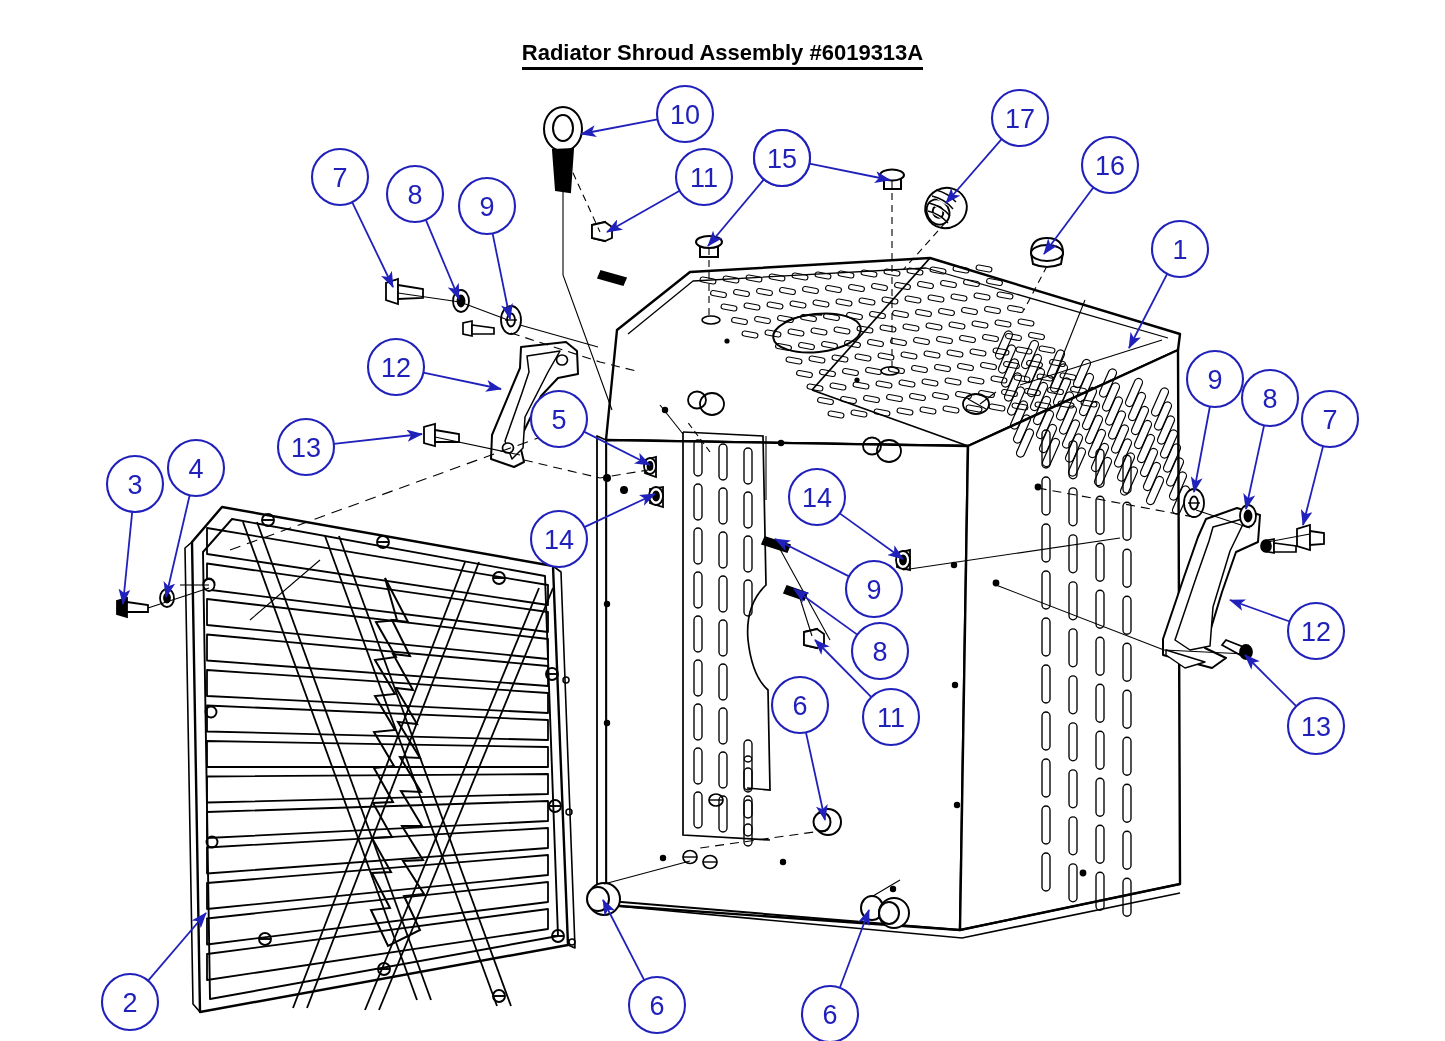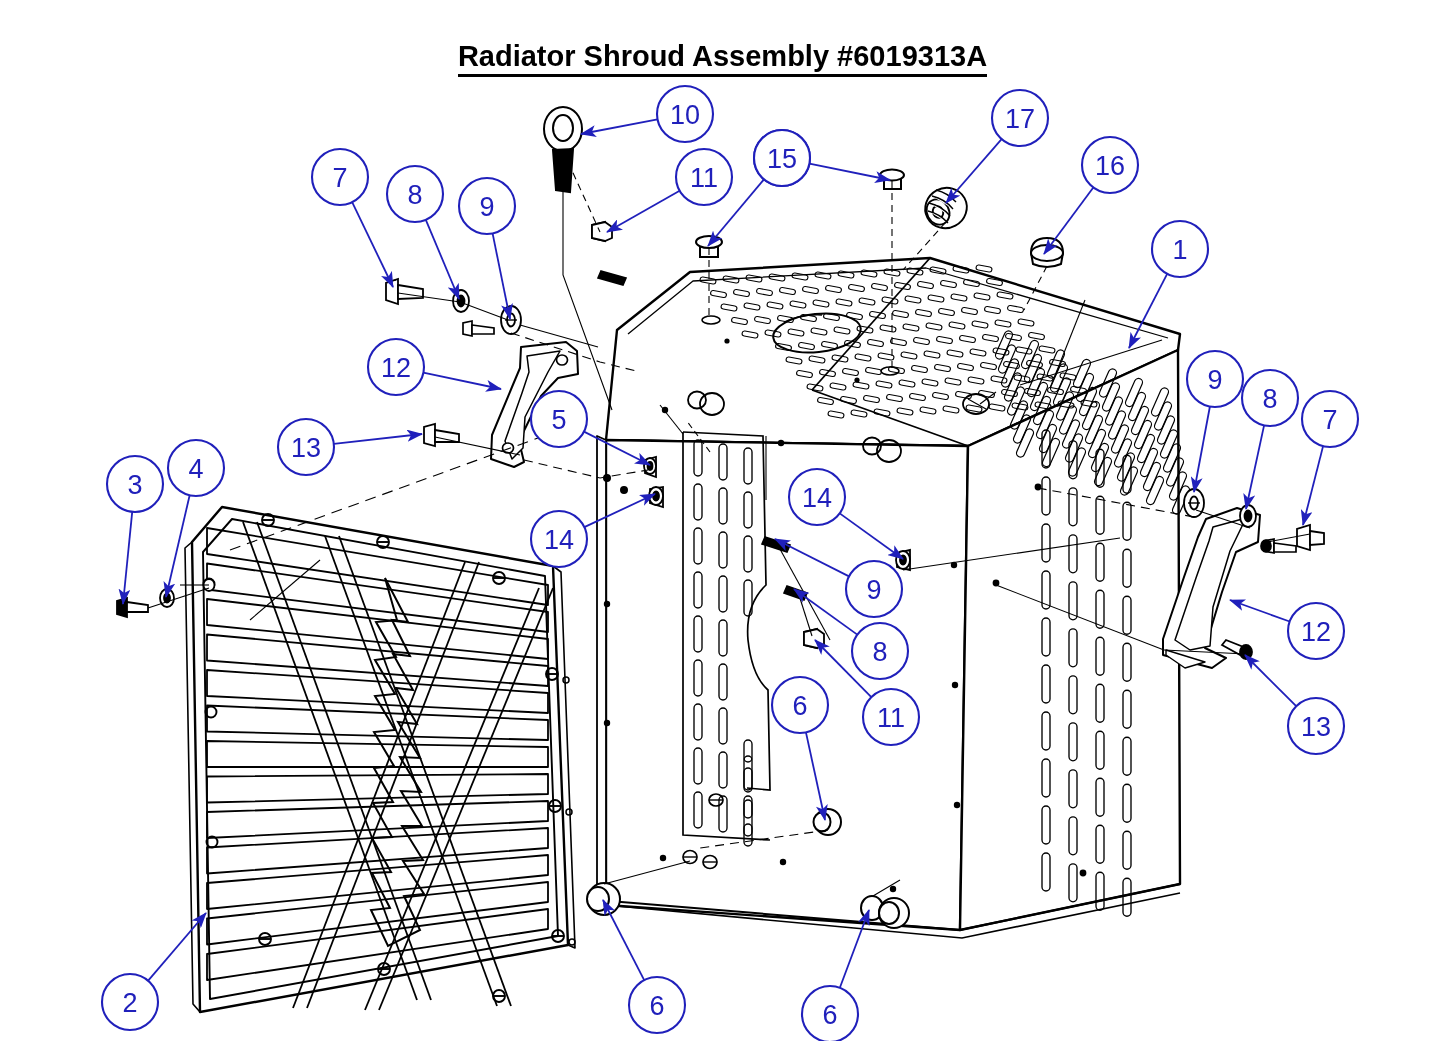--- a/index.html
+++ b/index.html
@@ -1,20 +1,20 @@
 <!DOCTYPE html>
 <html><head>
 <meta charset="utf-8">
 <style>
   html,body{margin:0;padding:0;background:#ffffff;}
   body{font-family:"Liberation Sans",sans-serif;}
   #stage{position:relative;width:1445px;height:1041px;background:#fff;overflow:hidden;}
   #title{
     position:absolute;left:0;top:40px;width:1445px;text-align:center;
-    font-size:29px;font-weight:bold;color:#000;letter-spacing:0px;
+    font-size:22px;font-weight:bold;color:#000;letter-spacing:0px;
   }
   #title span{border-bottom:3px solid #000;padding-bottom:2px;}
   svg#art{position:absolute;left:0;top:0;width:1445px;height:1041px;}
   .bal-txt{font-family:"Liberation Sans",sans-serif;font-size:27px;fill:#2020bb;text-anchor:middle;dominant-baseline:central;}
 </style>
 </head>
 <body>
 
 <div id="stage">
 

